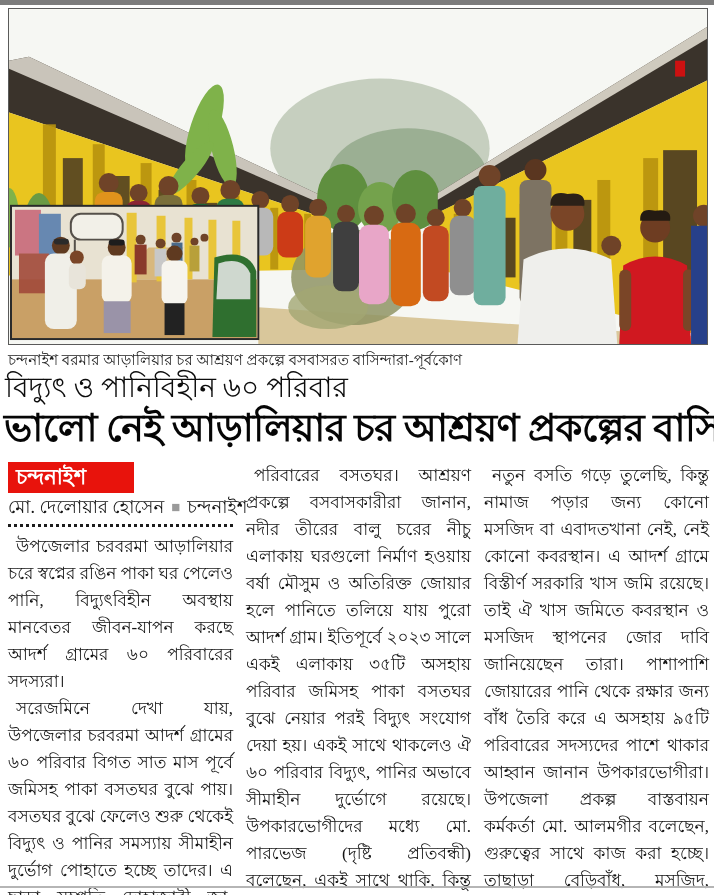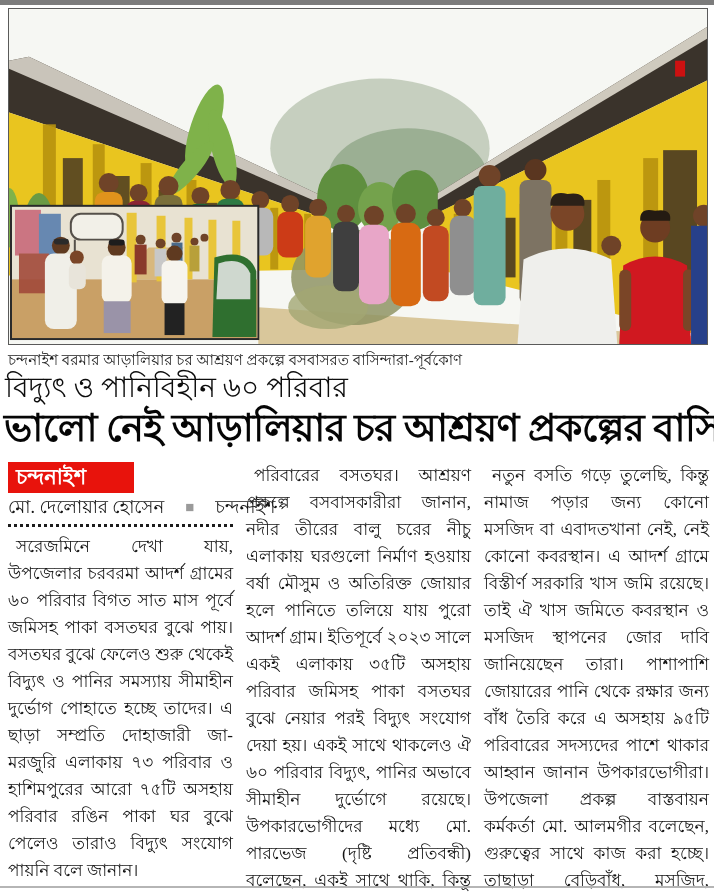--- a/index.html
+++ b/index.html
@@ -17,21 +17,21 @@
   .caption{position:absolute;left:8px;top:349px;width:702px;font-size:15px;line-height:22px;color:#222;}
   .kicker{position:absolute;left:5px;top:371px;width:706px;font-size:28px;line-height:34px;color:#0c0c0c;}
   .headline{position:absolute;left:4px;top:403px;width:708px;font-size:38px;line-height:50px;font-weight:bold;color:#050505;letter-spacing:-0.5px;white-space:nowrap;}
 
   .article{position:absolute;left:8px;top:462px;width:702px;display:flex;gap:13px;}
   .col{width:225px;flex:0 0 225px;font-size:17px;line-height:27px;text-align:justify;color:#141414;}
   .col p{margin:0;text-indent:8px;}
 
   .section-tag{display:inline-block;background:#e8130c;color:#ffffff;font-weight:bold;
     font-size:21px;line-height:31px;padding:0 14px 0 8px;min-width:104px;margin-bottom:2px;}
-  .byline{display:flex;align-items:center;gap:21px;font-size:18px;line-height:24px;color:#151515;white-space:nowrap;}
+  .byline{display:flex;align-items:center;gap:7px;font-size:18px;line-height:24px;color:#151515;white-space:nowrap;}
   .byline .sq{color:#9a9a9a;font-size:15px;line-height:1;}
   .dotted-rule{border:0;border-top:3px dotted #1c1c1c;margin:5px 0 6px 0;}
 </style>
 </head>
 <body>
 
 <div class="top-rule"></div>
 
 <div class="photo-wrap">
   <svg viewBox="0 0 700 337" preserveAspectRatio="none">
@@ -244,20 +244,21 @@
 
 <div class="article">
   <div class="col">
     <div class="section-tag">চন্দনাইশ</div>
     <div class="byline">
       <span>মো. দেলোয়ার হোসেন</span>
       <span class="sq">■</span>
       <span>চন্দনাইশ</span>
     </div>
     <hr class="dotted-rule">
+    <p>উপজেলার চরবরমা আড়ালিয়ার চরে স্বপ্নের রঙিন পাকা ঘর পেলেও পানি, বিদ্যুৎবিহীন অবস্থায় মানবেতর জীবন-যাপন করছে আদর্শ গ্রামের ৬০ পরিবারের সদস্যরা।</p>
     <p>সরেজমিনে দেখা যায়, উপজেলার চরবরমা আদর্শ গ্রামের ৬০ পরিবার বিগত সাত মাস পূর্বে জমিসহ পাকা বসতঘর বুঝে পায়। বসতঘর বুঝে ফেলেও শুরু থেকেই বিদ্যুৎ ও পানির সমস্যায় সীমাহীন দুর্ভোগ পোহাতে হচ্ছে তাদের। এ ছাড়া সম্প্রতি দোহাজারী জা-মরজুরি এলাকায় ৭৩ পরিবার ও হাশিমপুরের আরো ৭৫টি অসহায় পরিবার রঙিন পাকা ঘর বুঝে পেলেও তারাও বিদ্যুৎ সংযোগ পায়নি বলে জানান।</p>
     
   </div>
   <div class="col">
     <p>পরিবারের বসতঘর। আশ্রয়ণ প্রকল্পে বসবাসকারীরা জানান, নদীর তীরের বালু চরের নীচু এলাকায় ঘরগুলো নির্মাণ হওয়ায় বর্ষা মৌসুম ও অতিরিক্ত জোয়ার হলে পানিতে তলিয়ে যায় পুরো আদর্শ গ্রাম। ইতিপূর্বে ২০২৩ সালে একই এলাকায় ৩৫টি অসহায় পরিবার জমিসহ পাকা বসতঘর বুঝে নেয়ার পরই বিদ্যুৎ সংযোগ দেয়া হয়। একই সাথে থাকলেও ঐ ৬০ পরিবার বিদ্যুৎ, পানির অভাবে সীমাহীন দুর্ভোগে রয়েছে।উপকারভোগীদের মধ্যে মো. পারভেজ (দৃষ্টি প্রতিবন্ধী) বলেছেন, একই সাথে থাকি, কিন্তু ঐ ৬০ পরিবার বিদ্যুৎ, পানির অভাবে মানবেতর জীবন-যাপন করছে। নতুনভাবে ঘর পাওয়া মিজান, মামুন, কামরুন নাহার, জুনু আকতারসহ অনেকে জানান, জমিসহ নতুন পাকা মজবুত ঘর পেলাম কিন্তু গত সাত মাস ধরে বিদ্যুৎ পেলাম না। পরিবার সন্তান নিয়ে বড় কষ্টে রয়েছি।</p>
 
   </div>
   <div class="col">
     <p>নতুন বসতি গড়ে তুলেছি, কিন্তু নামাজ পড়ার জন্য কোনো মসজিদ বা এবাদতখানা নেই, নেই কোনো কবরস্থান। এ আদর্শ গ্রামে বিস্তীর্ণ সরকারি খাস জমি রয়েছে। তাই ঐ খাস জমিতে কবরস্থান ও মসজিদ স্থাপনের জোর দাবি জানিয়েছেন তারা। পাশাপাশি জোয়ারের পানি থেকে রক্ষার জন্য বাঁধ তৈরি করে এ অসহায় ৯৫টি পরিবারের সদস্যদের পাশে থাকার আহ্বান জানান উপকারভোগীরা। উপজেলা প্রকল্প বাস্তবায়ন কর্মকর্তা মো. আলমগীর বলেছেন, গুরুত্বের সাথে কাজ করা হচ্ছে। তাছাড়া বেড়িবাঁধ, মসজিদ, কবরস্থানের ব্যবস্থা গ্রহণের জন্য প্রচেষ্টা রয়েছে।</p>
 

